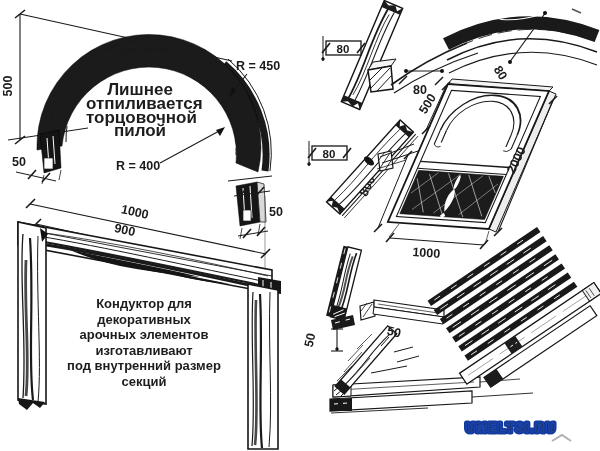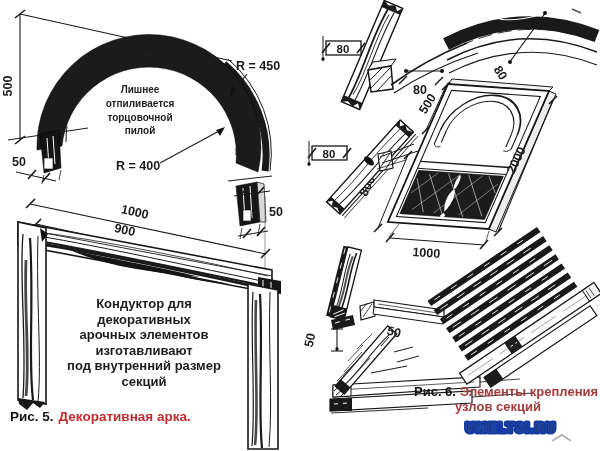--- a/index.html
+++ b/index.html
@@ -3,21 +3,21 @@
 <meta charset="utf-8">
 <style>
   html,body{margin:0;padding:0;background:#888;}
   .stage{position:relative;width:600px;height:451px;background:#ffffff;overflow:hidden;
          font-family:"Liberation Sans",sans-serif;}
   .stage svg{position:absolute;left:0;top:0;}
   svg text{font-family:"Liberation Sans",sans-serif;fill:#1b1b1b;font-size:12.5px;font-weight:600;}
   svg .dimtxt{font-size:12.5px;}
   svg .boxtxt{font-size:11.5px;}
   .note{position:absolute;text-align:center;color:#1d1d1d;font-weight:600;white-space:pre-line;}
-  .note-arch{left:86px;top:83px;width:108px;font-size:10px;line-height:13.8px;}
+  .note-arch{left:86px;top:83px;width:108px;font-size:17px;line-height:13.8px;}
   .note-jig{left:66px;top:296px;width:156px;font-size:13px;line-height:15.6px;}
   .cap{position:absolute;font-weight:700;}
   .cap5{left:10px;top:409px;font-size:13.5px;}
   .cap6{left:414px;top:385px;font-size:13px;line-height:14.5px;}
   .cap-num{color:#121212;}
   .cap5 .cap-title{color:#c22b2b;margin-left:5px;}
   .cap6 .cap-title{color:#a33a3c;margin-left:4px;}
   .cap6 .cap-line2{color:#a33a3c;margin-left:41px;display:block;}
   .ink{stroke:#1a1a1a;fill:none;}
 </style>
@@ -368,21 +368,15 @@
 отпиливается
 торцовочной
 пилой</div>
 <div class="note note-jig">Кондуктор для
 декоративных
 арочных элементов
 изготавливают
 под внутренний размер
 секций</div>
 
-<div class="cap cap5">
-  <span class="cap-num">Рис. 5.</span><span class="cap-title">Декоративная арка.</span>
+
+
 </div>
 
-<div class="cap cap6">
-  <span class="cap-num">Рис. 6.</span><span class="cap-title">Элементы крепления</span><span class="cap-line2">узлов секций</span>
-</div>
-
-</div>
-
 </body></html>

